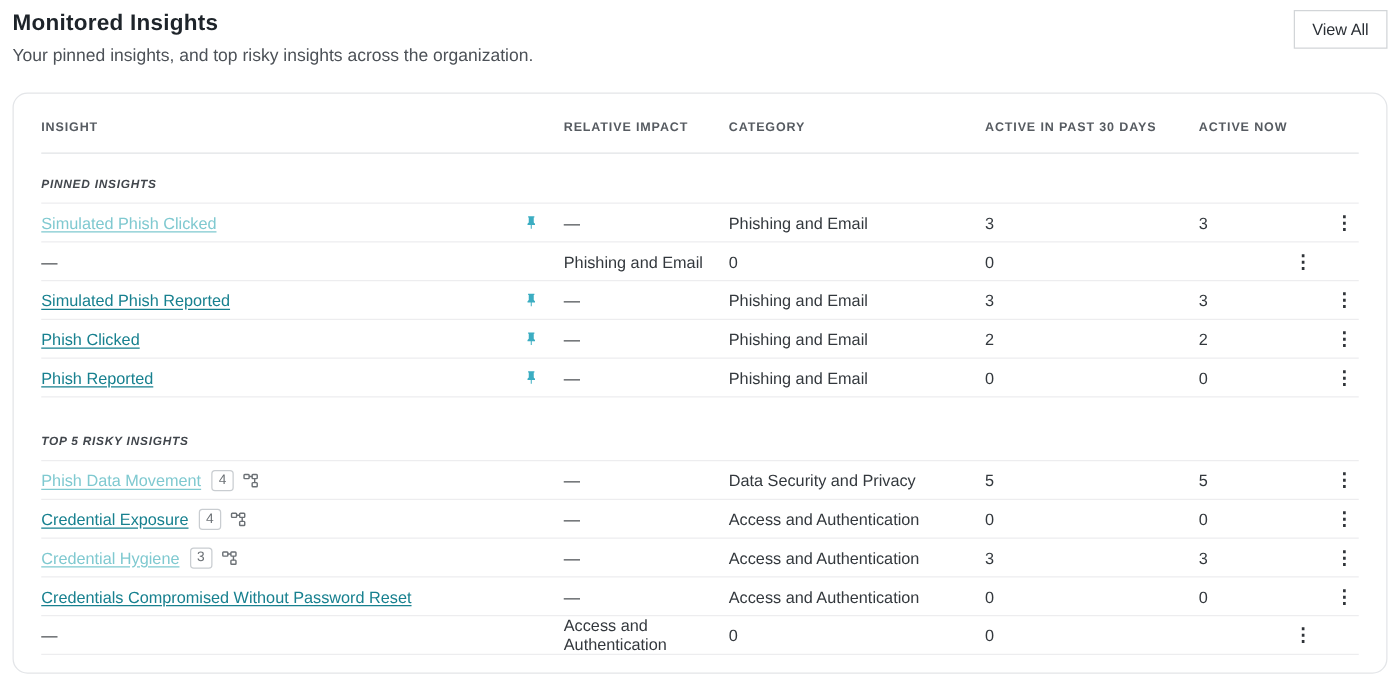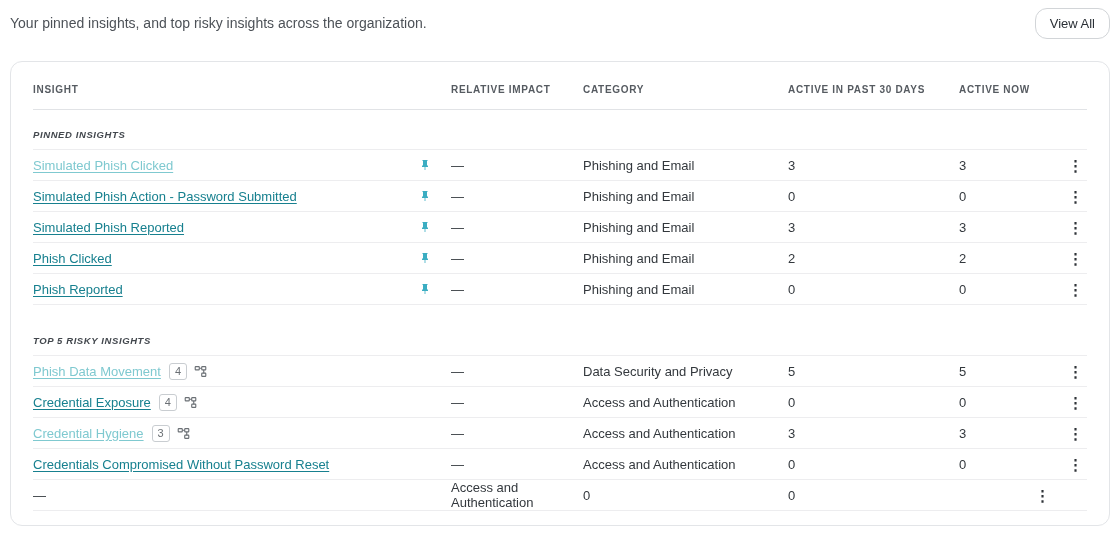--- a/index.html
+++ b/index.html
@@ -12,21 +12,21 @@
   .page { width: 1120px; height: 542px; padding: 8px 10px; position: relative; }
 
   
   .page-header { display: flex; align-items: flex-start; justify-content: space-between; }
   .heading-block { }
   .page-title { font-size: 18px; font-weight: 700; color: #1e242a; letter-spacing: .2px; }
   .page-subtitle { font-size: 14px; color: #4c5157; margin-top: 7px; }
   .view-all-btn {
     background: #fff;
     border: 1px solid #d2d5d8;
-    border-radius: 12px;
+    border-radius: 0;
     padding: 7px 14px;
     font-size: 13px;
     color: #2b3036;
     font-family: "Liberation Sans", sans-serif;
     cursor: pointer;
   }
 
   
   .card {
     margin-top: 22px;
@@ -109,20 +109,21 @@
     font-family: "Liberation Sans", sans-serif;
   }
 </style>
 </head>
 <body>
 
 <div class="page">
 
   <div class="page-header">
     <div class="heading-block">
+      <div class="page-title">Monitored Insights</div>
       <div class="page-subtitle">Your pinned insights, and top risky insights across the organization.</div>
     </div>
     <button class="view-all-btn">View All</button>
   </div>
 
   <div class="card">
 
     <div class="grid-row col-header-row">
       <div class="col-header">INSIGHT</div>
       <div class="col-header">RELATIVE IMPACT</div>
@@ -148,28 +149,20 @@
       <div class="cell">—</div>
       <div class="cell">Phishing and Email</div>
       <div class="cell">3</div>
       <div class="cell">3</div>
       <div class="cell kebab-cell">
           <button class="kebab-btn">⋮</button>
         </div>
     </div>
 
     <div class="grid-row data-row">
-      <div class="cell insight-cell">
-        <a class="insight-link dark">Simulated Phish Action - Password Submitted</a>
-        <span class="pin-icon">
-            <svg width="12" height="12" viewBox="0 0 24 24" fill="#3badc2">
-              <path d="M16 12V4h1V2H7v2h1v8l-2 2v2h5.2v6h1.6v-6H18v-2l-2-2z"></path>
-            </svg>
-          </span>
-      </div>
       <div class="cell">—</div>
       <div class="cell">Phishing and Email</div>
       <div class="cell">0</div>
       <div class="cell">0</div>
       <div class="cell kebab-cell">
           <button class="kebab-btn">⋮</button>
         </div>
     </div>
 
     <div class="grid-row data-row">

